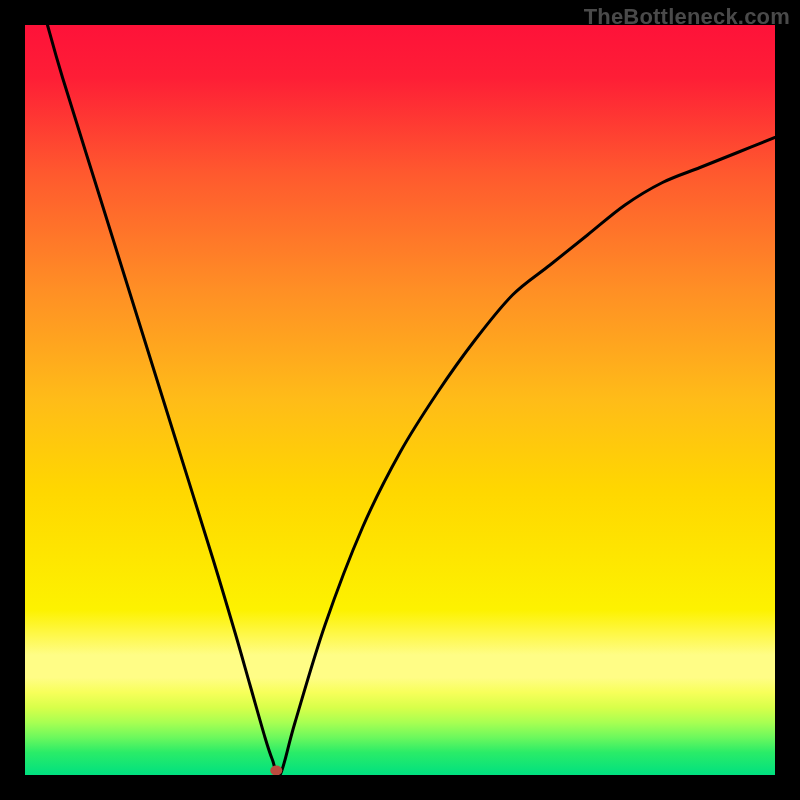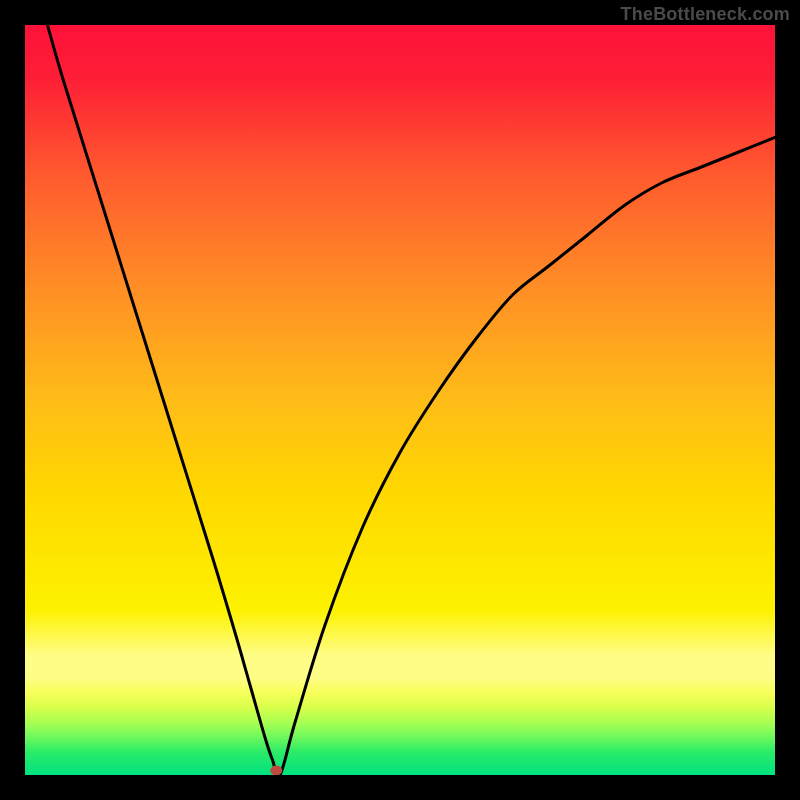--- a/index.html
+++ b/index.html
@@ -21,21 +21,21 @@
     left: 25px;
     top: 25px;
     width: 750px;
     height: 750px;
   }
   .watermark {
     position: absolute;
     top: 4px;
     right: 10px;
     font-family: Arial, Helvetica, sans-serif;
-    font-size: 18px;
+    font-size: 22px;
     font-weight: 600;
     color: #4a4a4a;
     letter-spacing: 0.2px;
   }
   svg {
     display: block;
   }
 </style>
 </head>
 <body>

